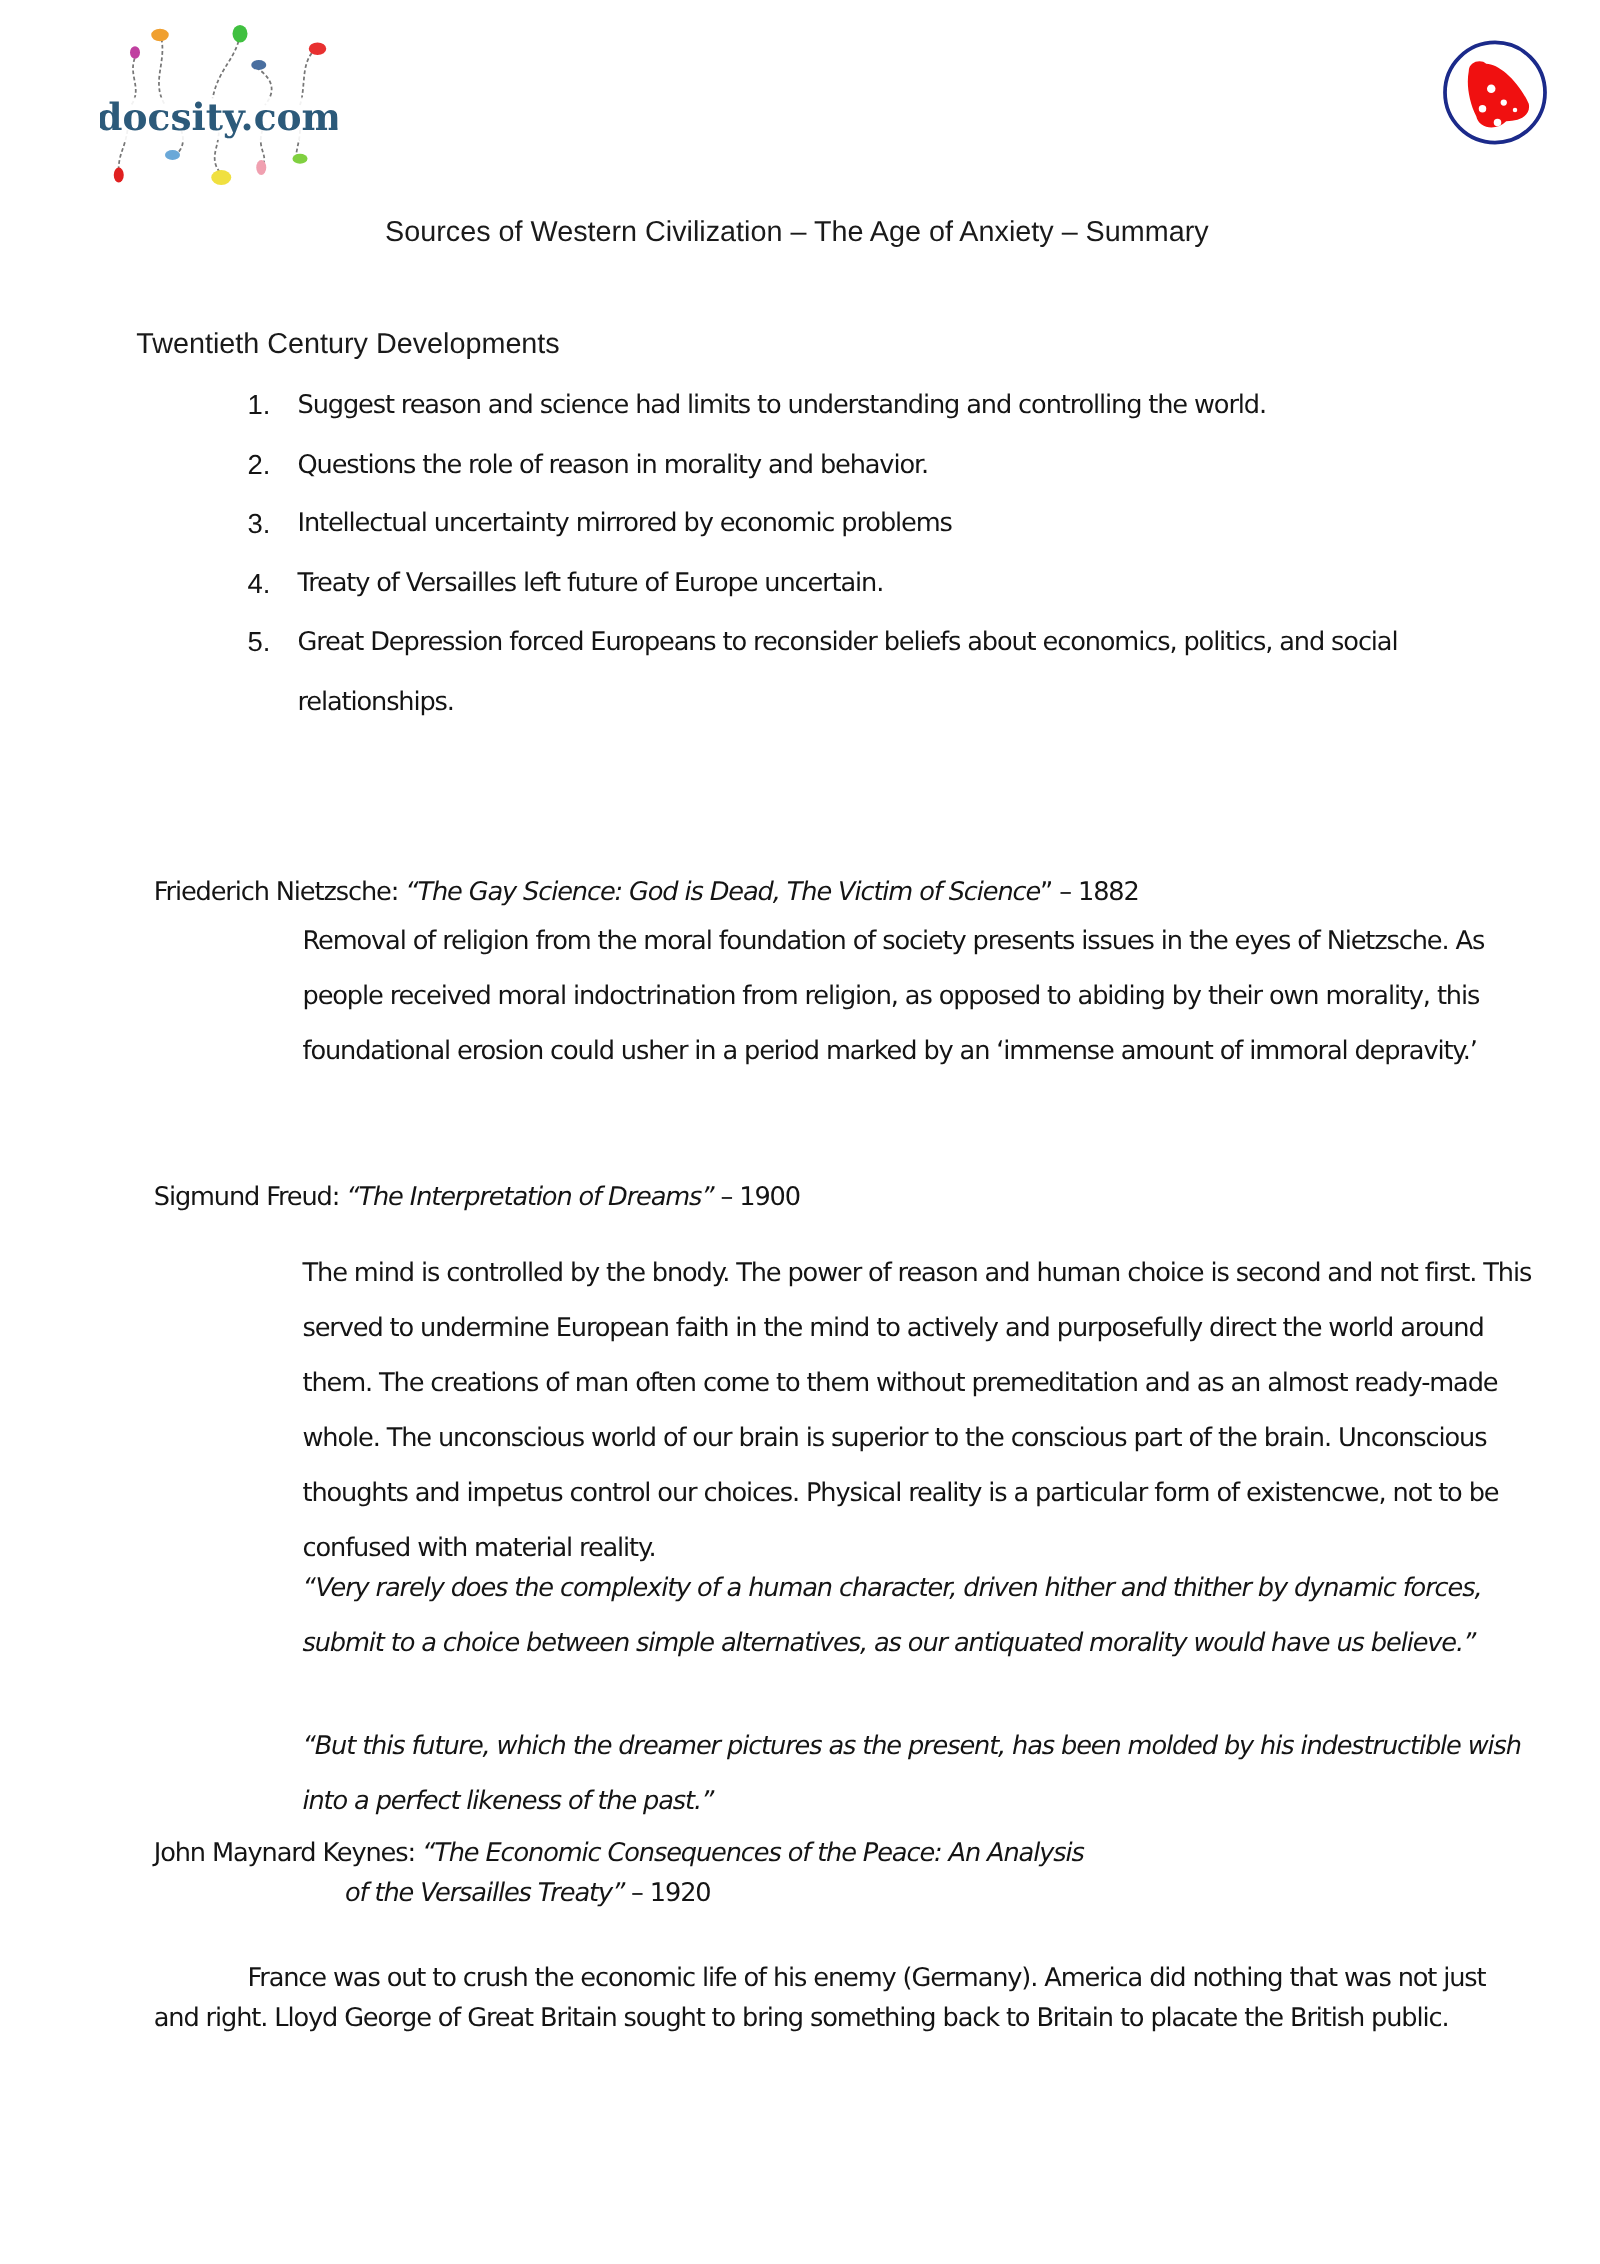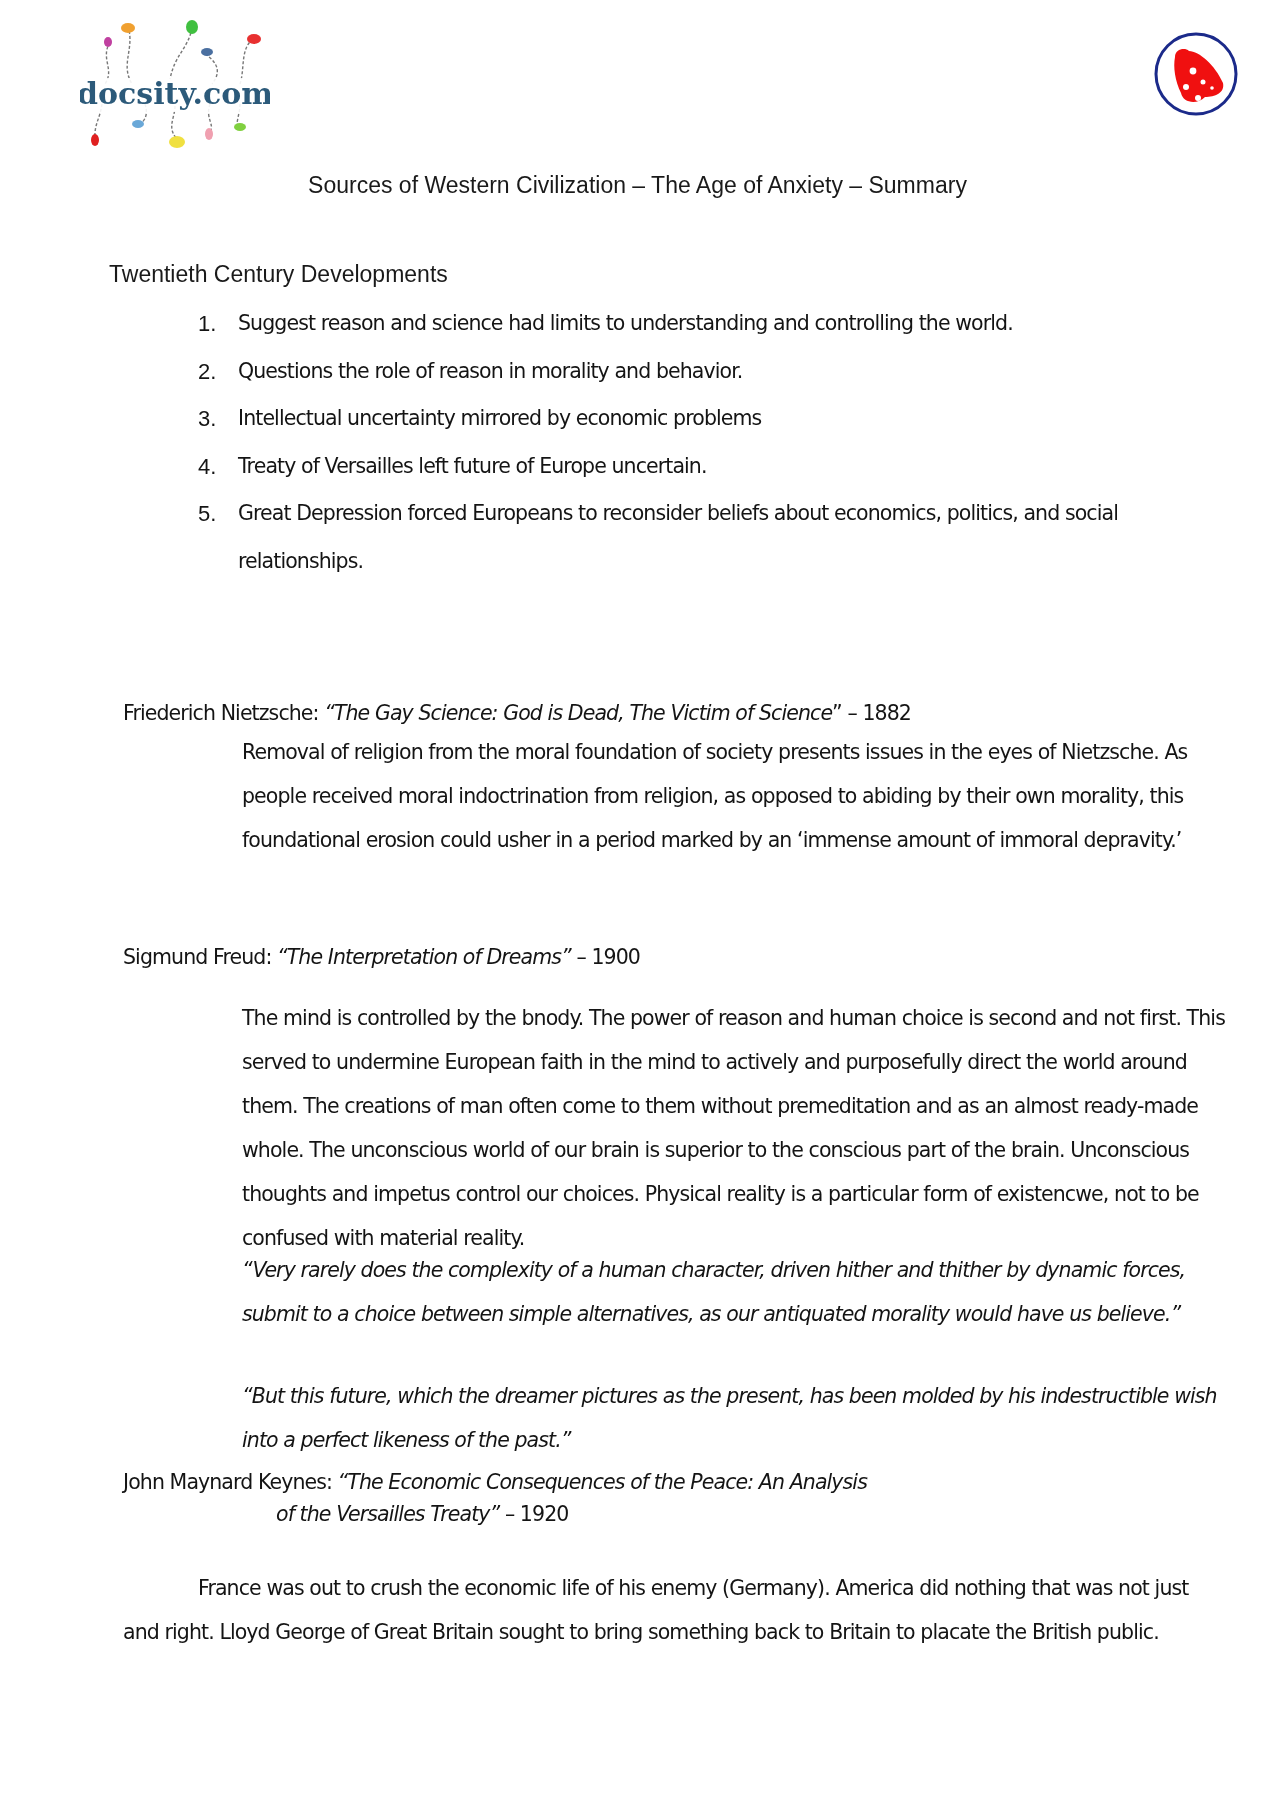--- a/index.html
+++ b/index.html
@@ -13,21 +13,21 @@
   .h2 { position: absolute; left: 109px; top: 261px; font-family: "Liberation Sans", sans-serif;
         font-size: 23px; color: #1a1a1a; }
   .body-font { font-family: "DejaVu Sans", sans-serif; font-size: 20.5px; letter-spacing: -0.9px;
                color: #141414; }
   ol.dev { position: absolute; left: 198px; top: 300px; width: 990px; margin: 0; padding: 0; list-style: none; }
   ol.dev li { position: relative; padding-left: 40px; line-height: 47.5px; }
   ol.dev li .num { position: absolute; left: 0; top: 0; font-family: "Liberation Sans", sans-serif;
                    font-size: 22px; letter-spacing: 0; }
   .heading-line { position: absolute; left: 123px; white-space: nowrap; }
   .para { position: absolute; left: 198px; width: 990px; line-height: 44px; margin-left: 44px; }
-  .wide-para { position: absolute; left: 123px; width: 1070px; line-height: 44px; }
+  .wide-para { position: absolute; left: 123px; width: 1070px; line-height: 32px; }
   i, .it { font-style: italic; }
   .sub-line { padding-left: 153px; }
 </style>
 </head>
 <body>
 
 <div class="page">
 
   <svg class="logo" viewBox="0 0 190 135">
     <g fill="none" stroke="#777" stroke-width="1.4" stroke-dasharray="3 2">

